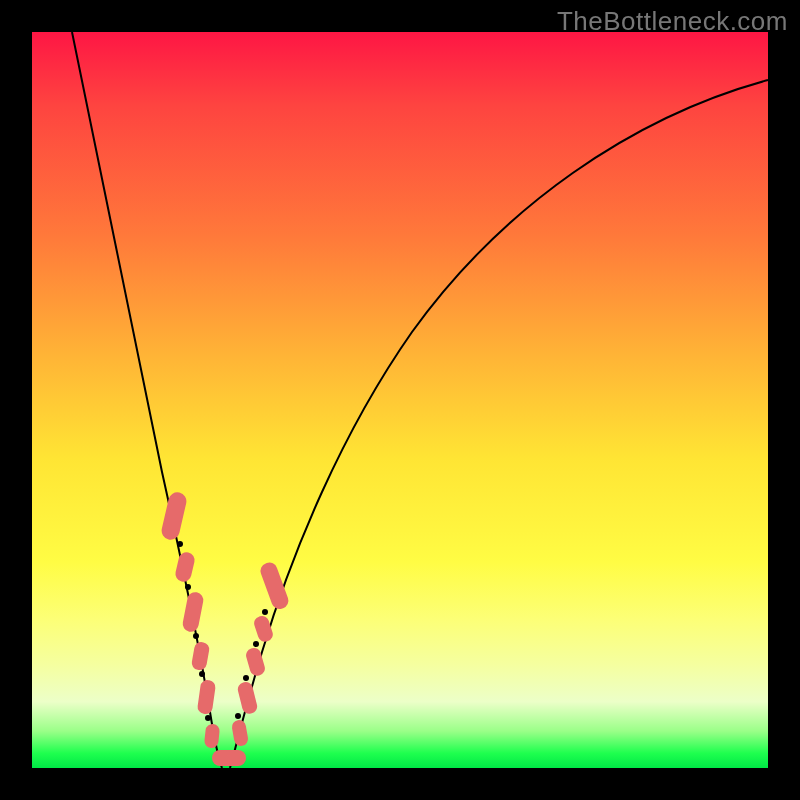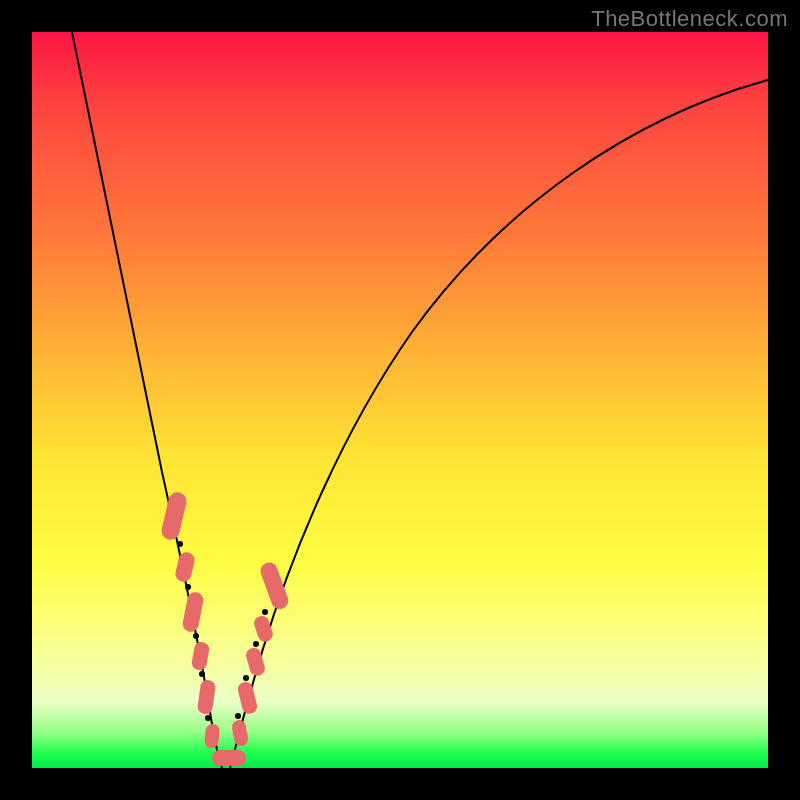--- a/index.html
+++ b/index.html
@@ -39,21 +39,21 @@
       #9aff88 95%,
       #1eff4e 98%,
       #00e846 100%
     );
   }
   .watermark {
     position: absolute;
     top: 6px;
     right: 12px;
     color: #777;
-    font-size: 22px;
+    font-size: 26px;
     font-weight: 500;
     letter-spacing: 0.5px;
     user-select: none;
   }
   svg.curves {
     position: absolute;
     top: 0; left: 0;
     width: 736px;
     height: 736px;
     overflow: visible;

